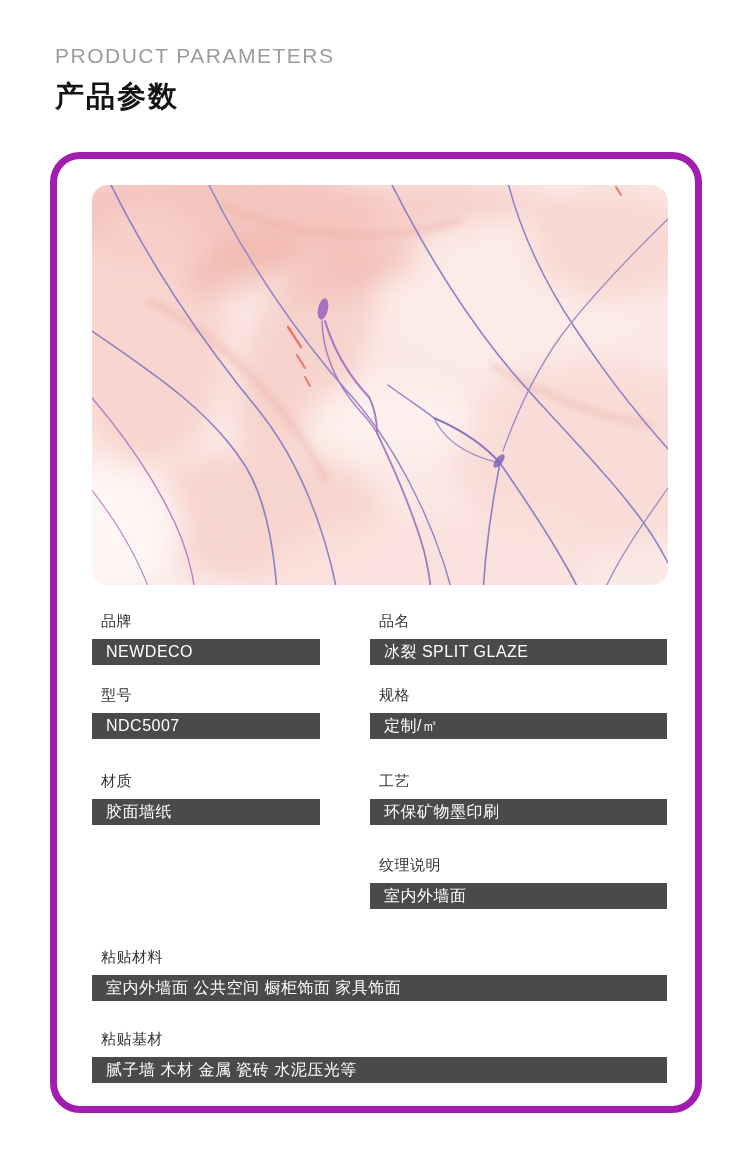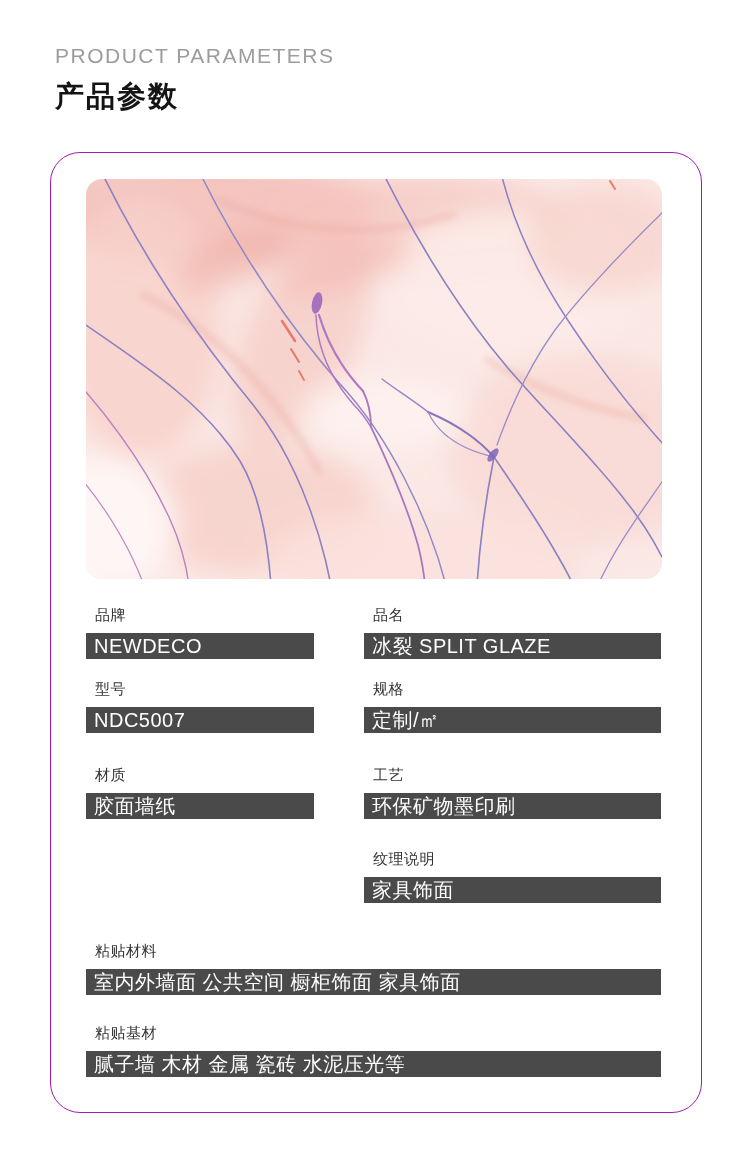--- a/index.html
+++ b/index.html
@@ -7,37 +7,37 @@
   body {
     width:750px; height:1168px; position:relative; overflow:hidden;
     font-family:"Liberation Sans", sans-serif;
   }
   .header { position:absolute; left:55px; top:44px; }
   .title-en { font-size:21px; color:#9c9c9c; letter-spacing:1.5px; font-weight:400; }
   .title-zh { font-size:29px; color:#141414; font-weight:700; letter-spacing:2px; margin-top:9px; }
 
   .card {
     position:absolute; left:50px; top:152px; width:652px; height:961px;
-    border:1px solid #a21caf; border-radius:30px; background:#ffffff;
+    border:7px solid #a21caf; border-radius:30px; background:#ffffff;
   }
   .product-image {
     position:absolute; left:35px; top:26px; width:576px; height:400px;
     border-radius:16px; overflow:hidden;
   }
   .product-image svg { display:block; }
 
   .field { position:absolute; }
   .field-label {
     font-size:15px; color:#333333; line-height:17px;
     padding-left:9px; letter-spacing:0.5px;
   }
   .field-value {
     margin-top:10px; height:26px; background:#4a4a4a;
-    color:#ffffff; font-size:20px; line-height:26px;
-    padding-left:8px; letter-spacing:0.5px; white-space:nowrap; overflow:hidden;
+    color:#ffffff; font-size:16px; line-height:26px;
+    padding-left:14px; letter-spacing:0.5px; white-space:nowrap; overflow:hidden;
   }
   .col-left  { left:35px;  width:228px; }
   .col-right { left:313px; width:297px; }
   .col-full  { left:35px;  width:575px; }
   .row-1 { top:453px; }
   .row-2 { top:503px;margin-top:24px; }
   .row-3 { top:613px; }
   .row-4 { top:697px; }
   .row-5 { top:789px; }
   .row-6 { top:871px; }
@@ -135,21 +135,21 @@
     <div class="field-label">材质</div>
     <div class="field-value">胶面墙纸</div>
   </div>
   <div class="field col-right row-3">
     <div class="field-label">工艺</div>
     <div class="field-value">环保矿物墨印刷</div>
   </div>
 
   <div class="field col-right row-4">
     <div class="field-label">纹理说明</div>
-    <div class="field-value">家具饰面</div>
+    <div class="field-value">室内外墙面</div>
   </div>
 
   <div class="field col-full row-5">
     <div class="field-label">粘贴材料</div>
     <div class="field-value">室内外墙面 公共空间 橱柜饰面 家具饰面</div>
   </div>
 
   <div class="field col-full row-6">
     <div class="field-label">粘贴基材</div>
     <div class="field-value">腻子墙 木材 金属 瓷砖 水泥压光等</div>

